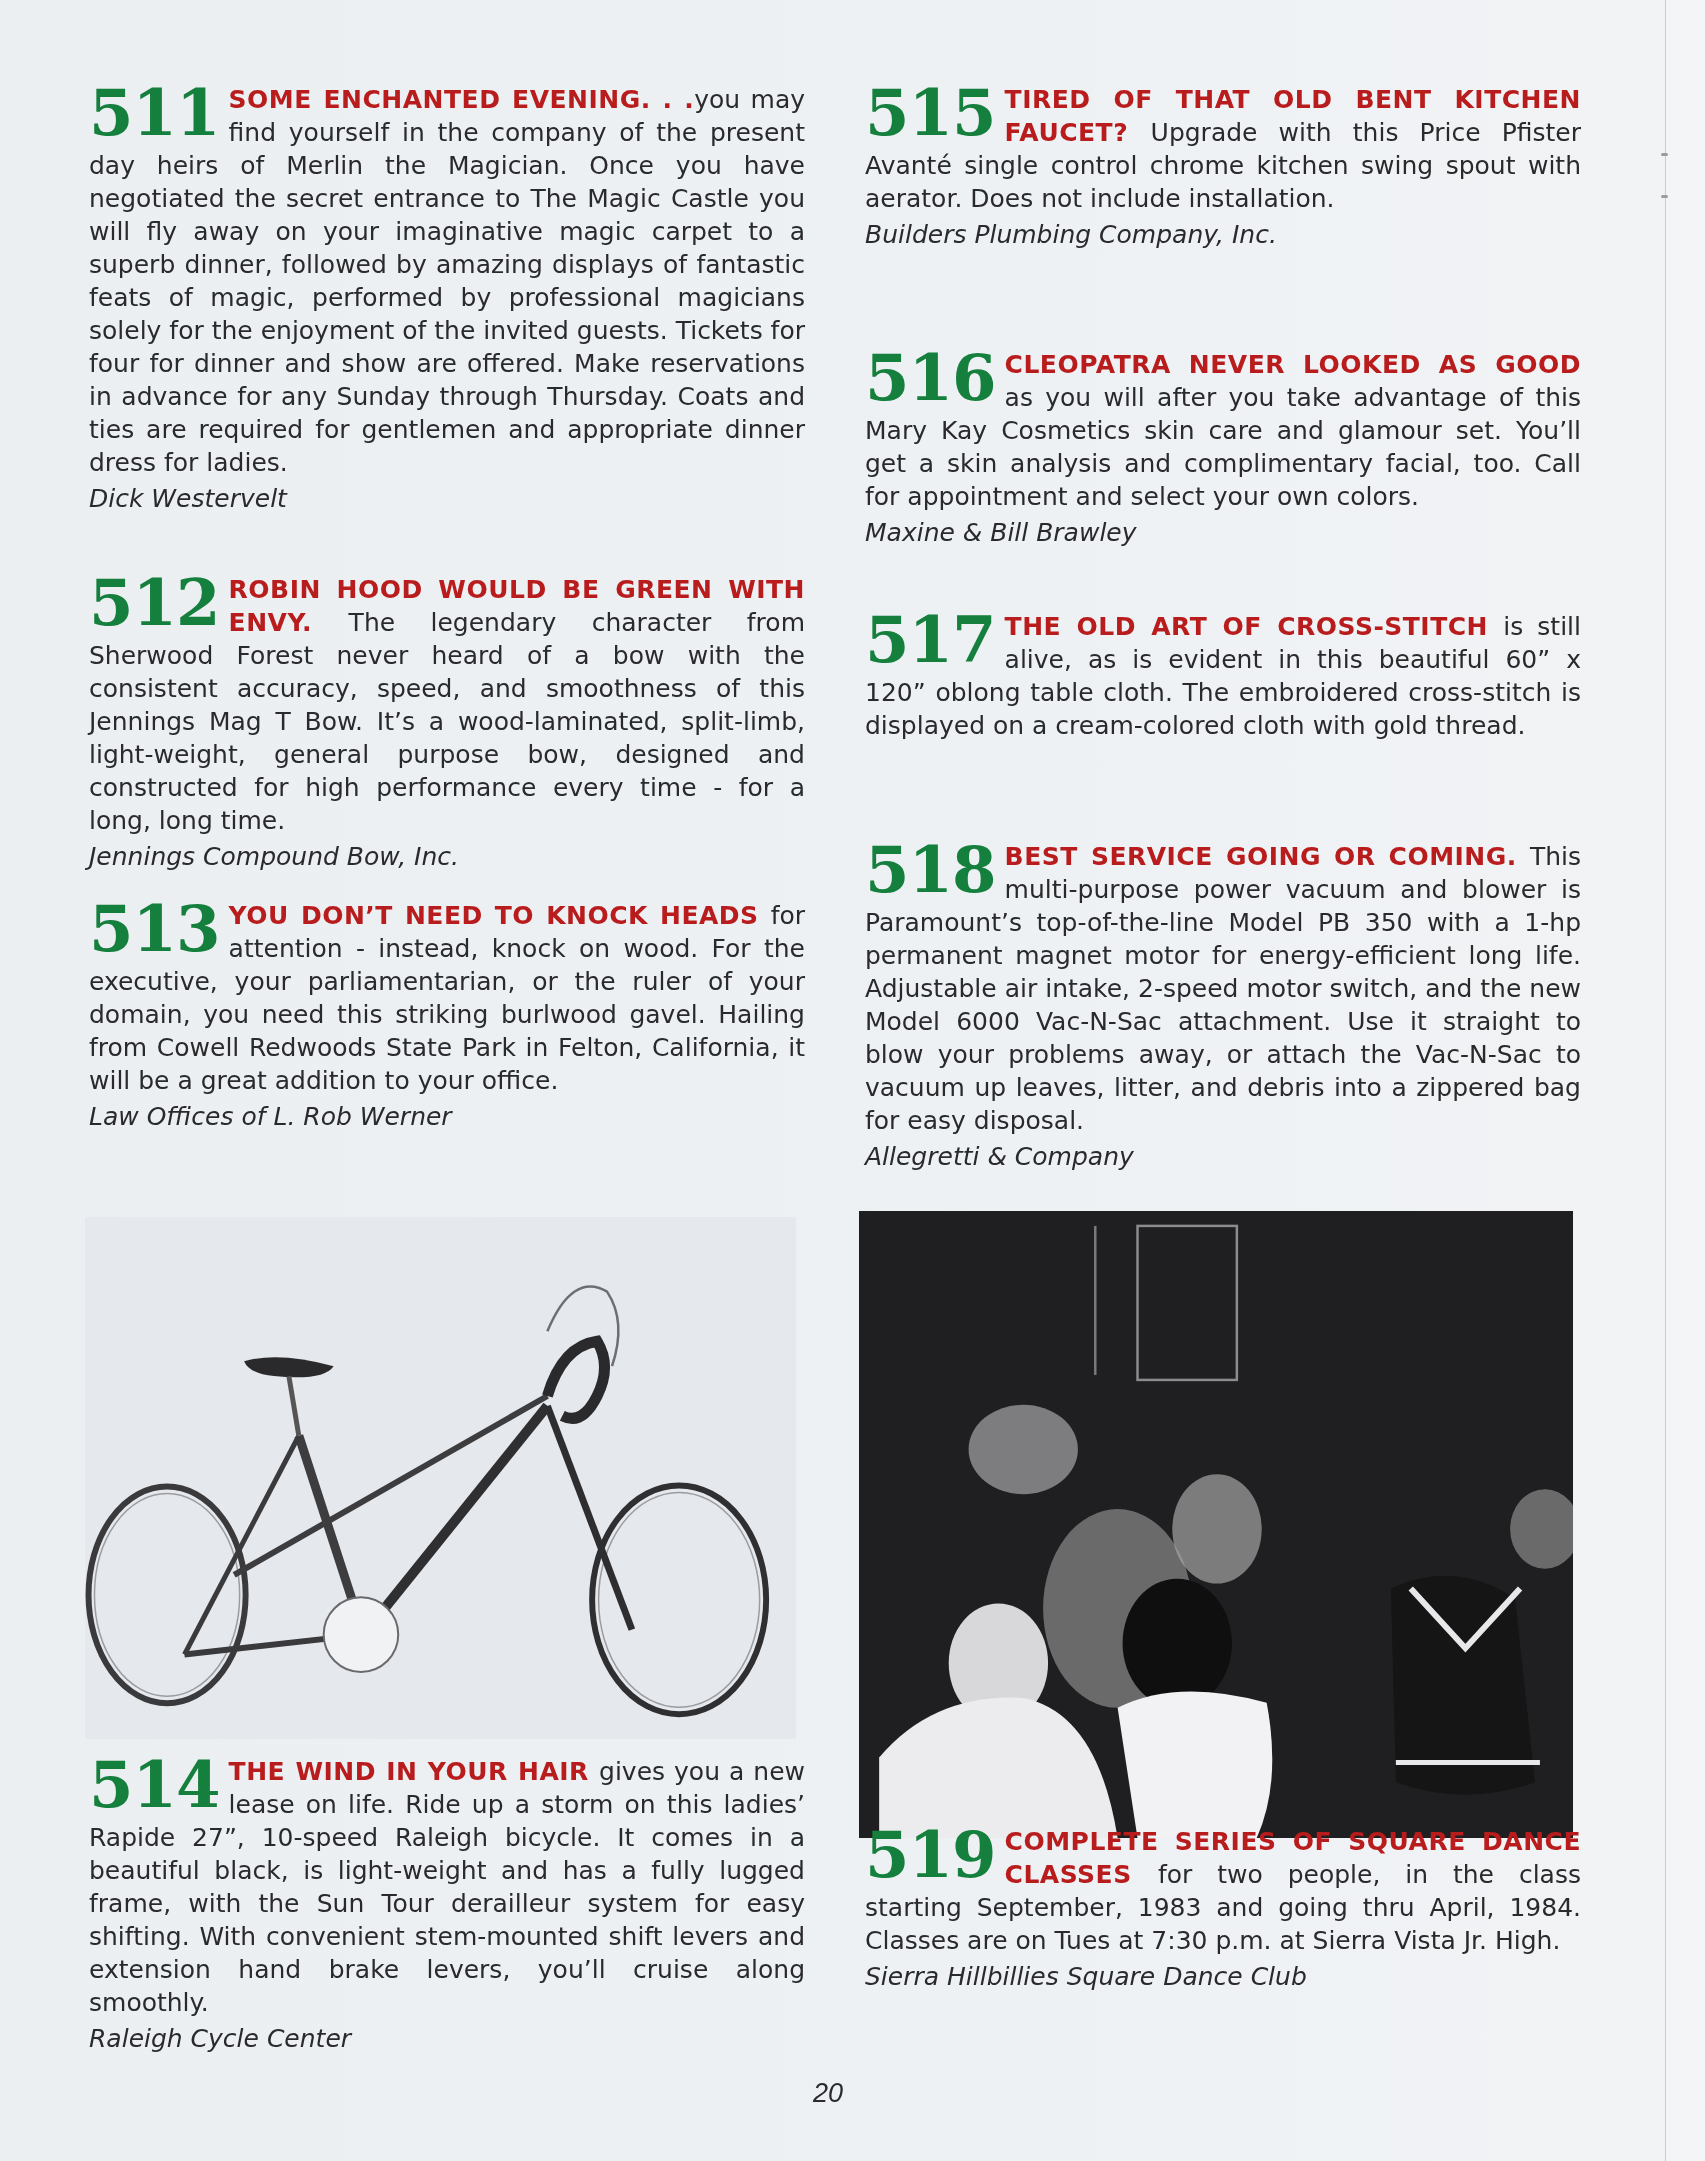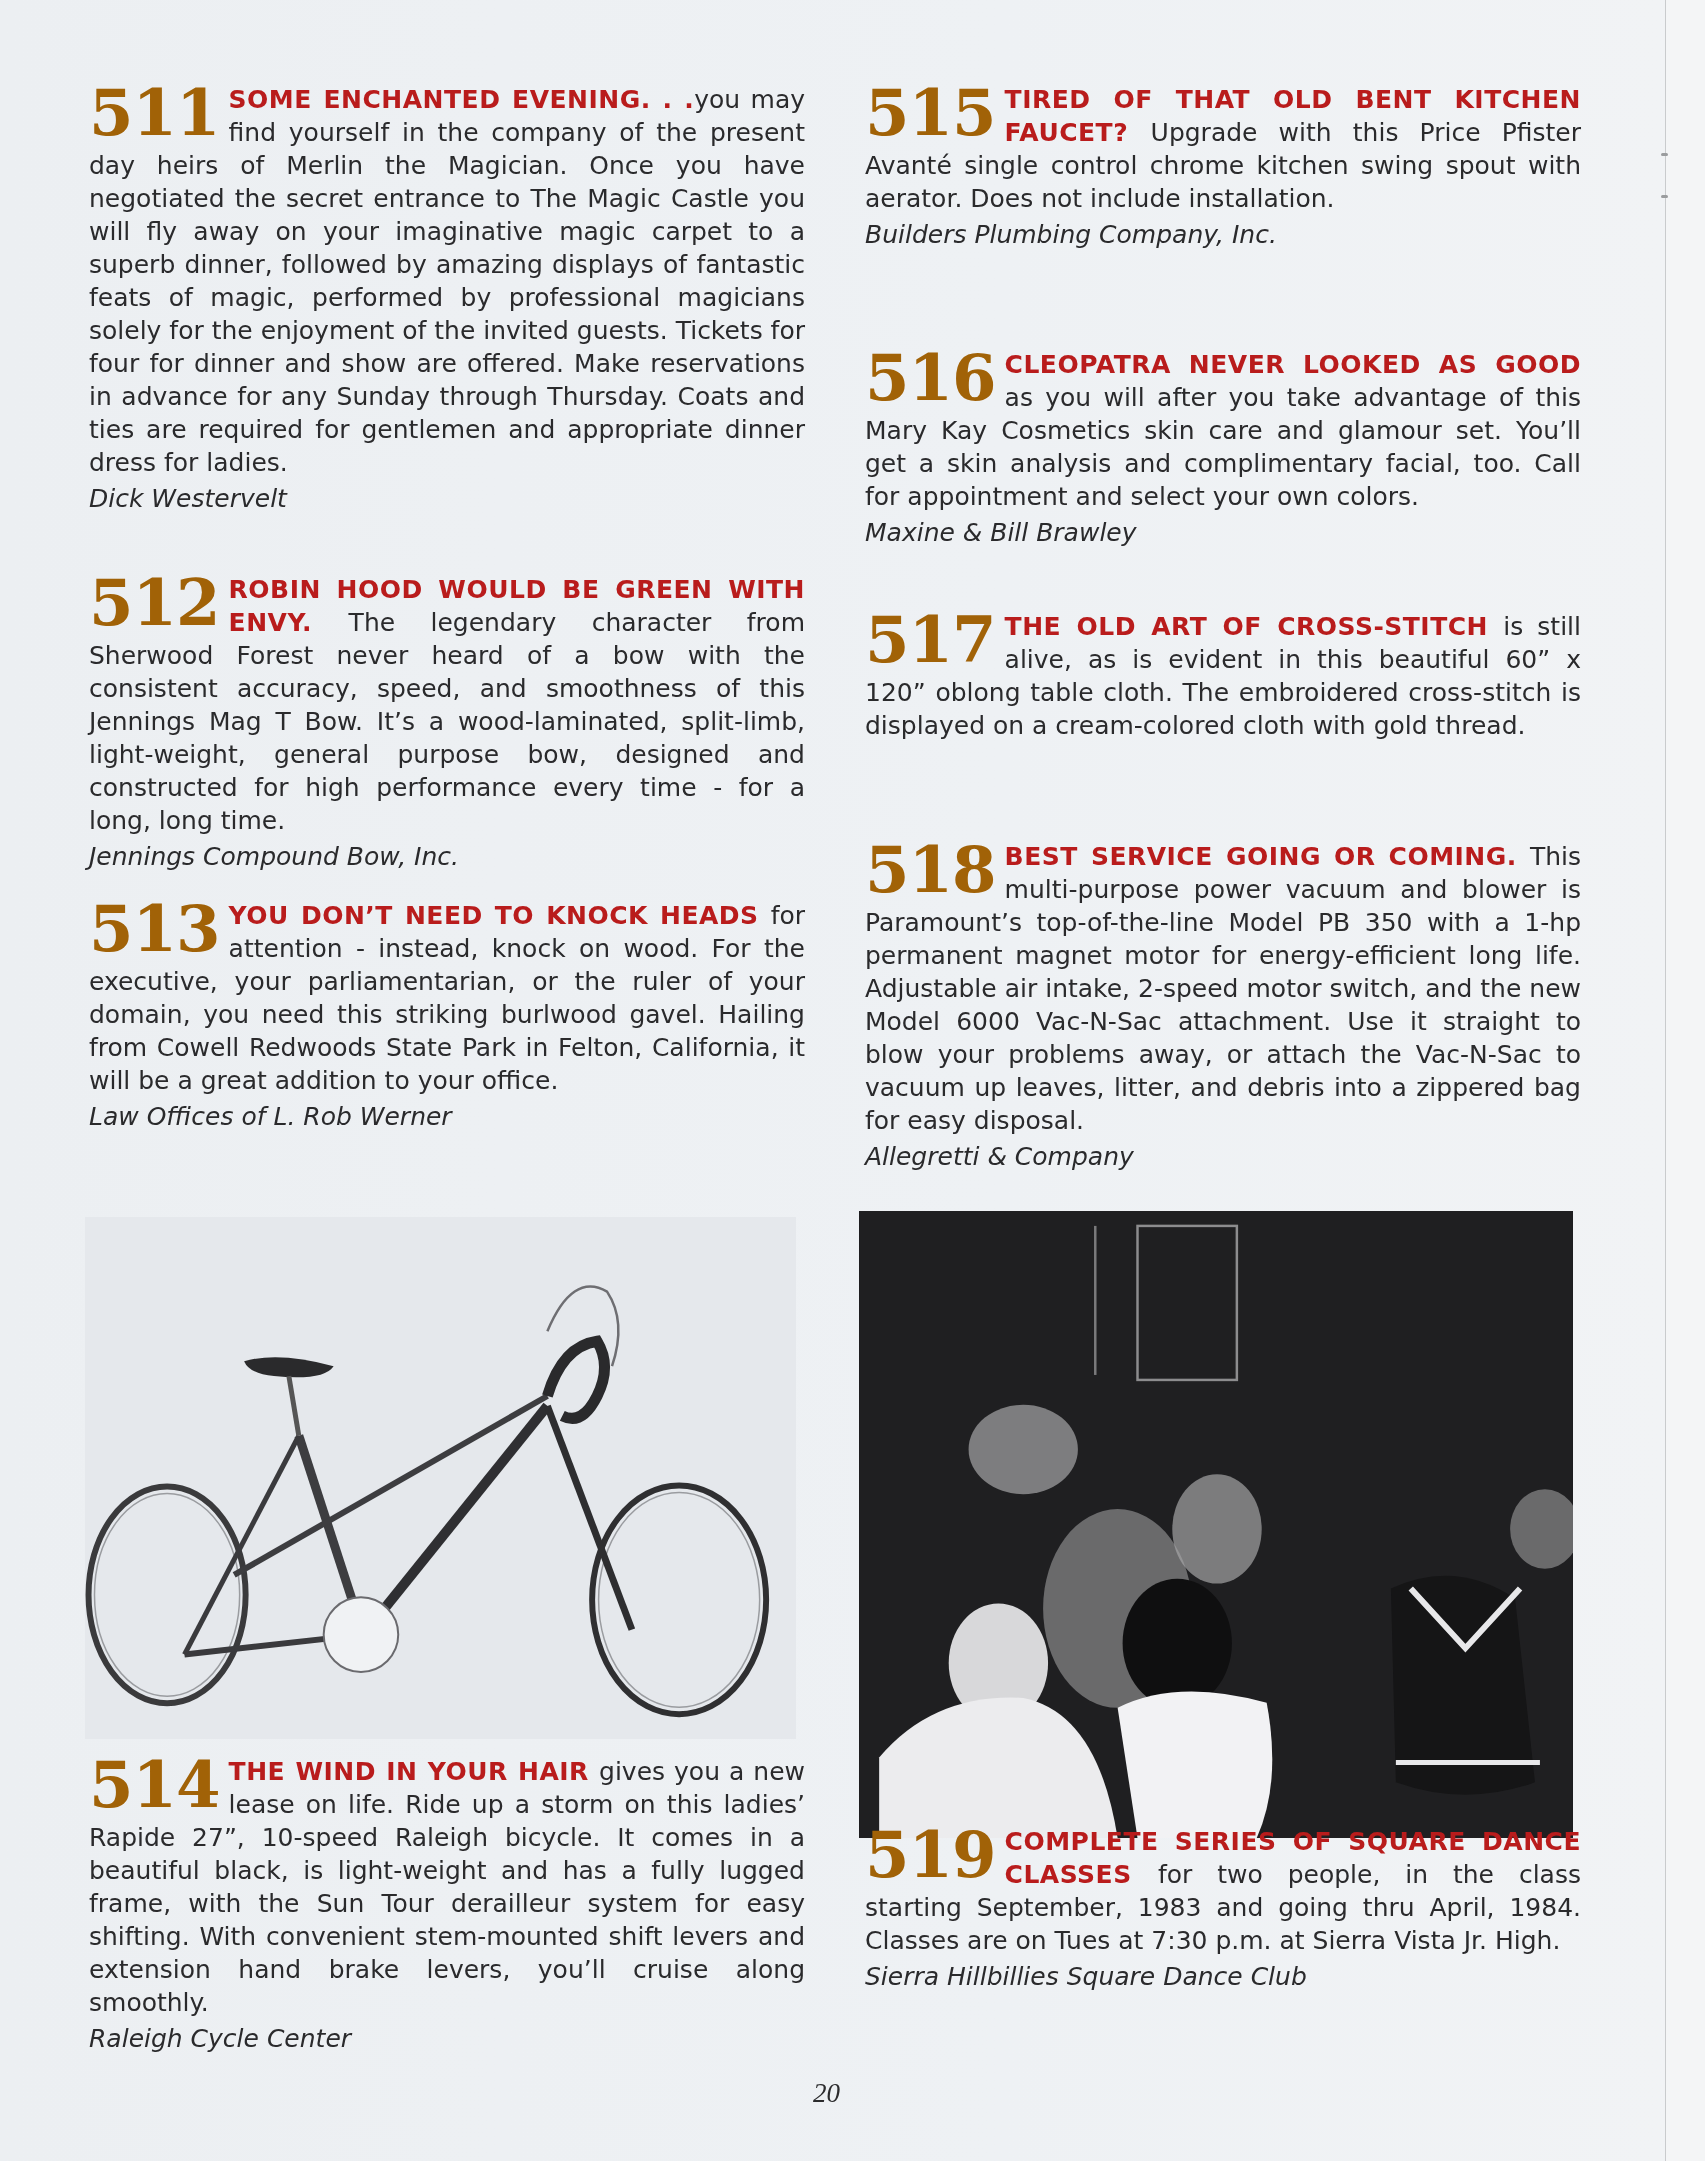--- a/index.html
+++ b/index.html
@@ -15,36 +15,36 @@
   }
   .gutter {
     position: absolute; left: 1665px; top: 0; width: 41px; height: 2161px;
     background: #f4f5f6; border-left: 1.5px solid #c9cbcd;
   }
   .staple { position: absolute; left: 1661px; width: 7px; height: 3px; background: #9a9c9e; border-radius: 1.5px; }
 
   .item { position: absolute; width: 716px; font-size: 25px; line-height: 33px; text-align: justify; }
   .item .num {
     float: left; font-family: "DejaVu Serif", serif; font-weight: bold;
-    font-size: 64px; line-height: 56px; margin: 2px 9px 0 0; color: #a16207;
+    font-size: 64px; line-height: 56px; margin: 2px 9px 0 0; color: #15803d;
     letter-spacing: -1px;
   }
   .item .head { font-weight: bold; letter-spacing: 0.5px; color: #b91c1c; }
   .item .donor {
     display: block; text-align: left; font-style: italic; clear: both;
     margin-top: 3px;
   }
   .item .donor2 { display: block; text-align: right; font-style: italic; }
 
   .photo { position: absolute; overflow: hidden; }
   .photo.bike { left: 85px; top: 1217px; width: 711px; height: 522px; background: #e6e9ed; }
   .photo.dance { left: 859px; top: 1211px; width: 714px; height: 627px; background: #1c1c1e; }
 
   .page-number {
-    position: absolute; left: 813px; top: 2078px; font-family: Liberation Serif, serif;
+    position: absolute; left: 813px; top: 2078px; font-family: Liberation Sans, sans-serif;
     font-style: italic; font-size: 27px; color: #2b2b2d;
   }
 </style>
 </head>
 <body>
 
 <div class="page"></div>
 <div class="gutter"></div>
 <div class="staple" style="top:153px"></div>
 <div class="staple" style="top:195px"></div>

